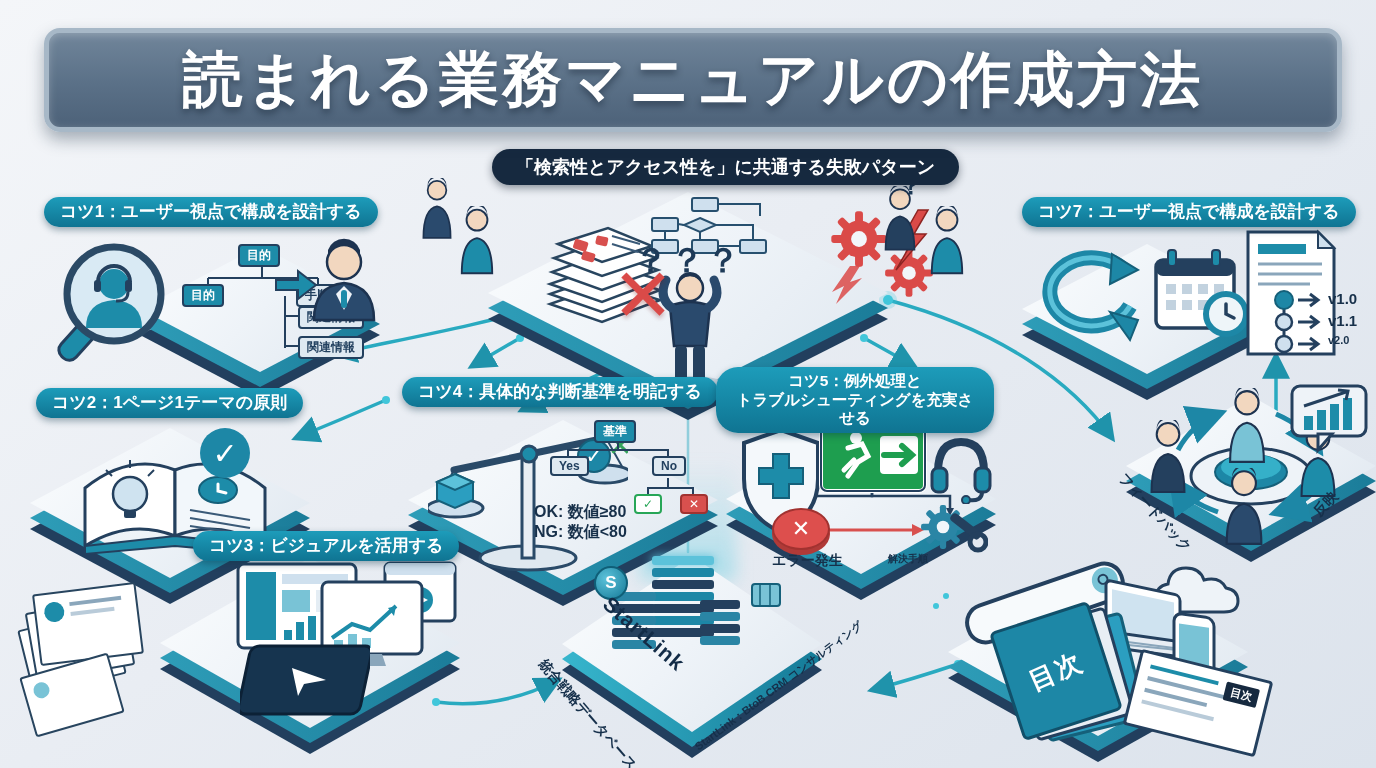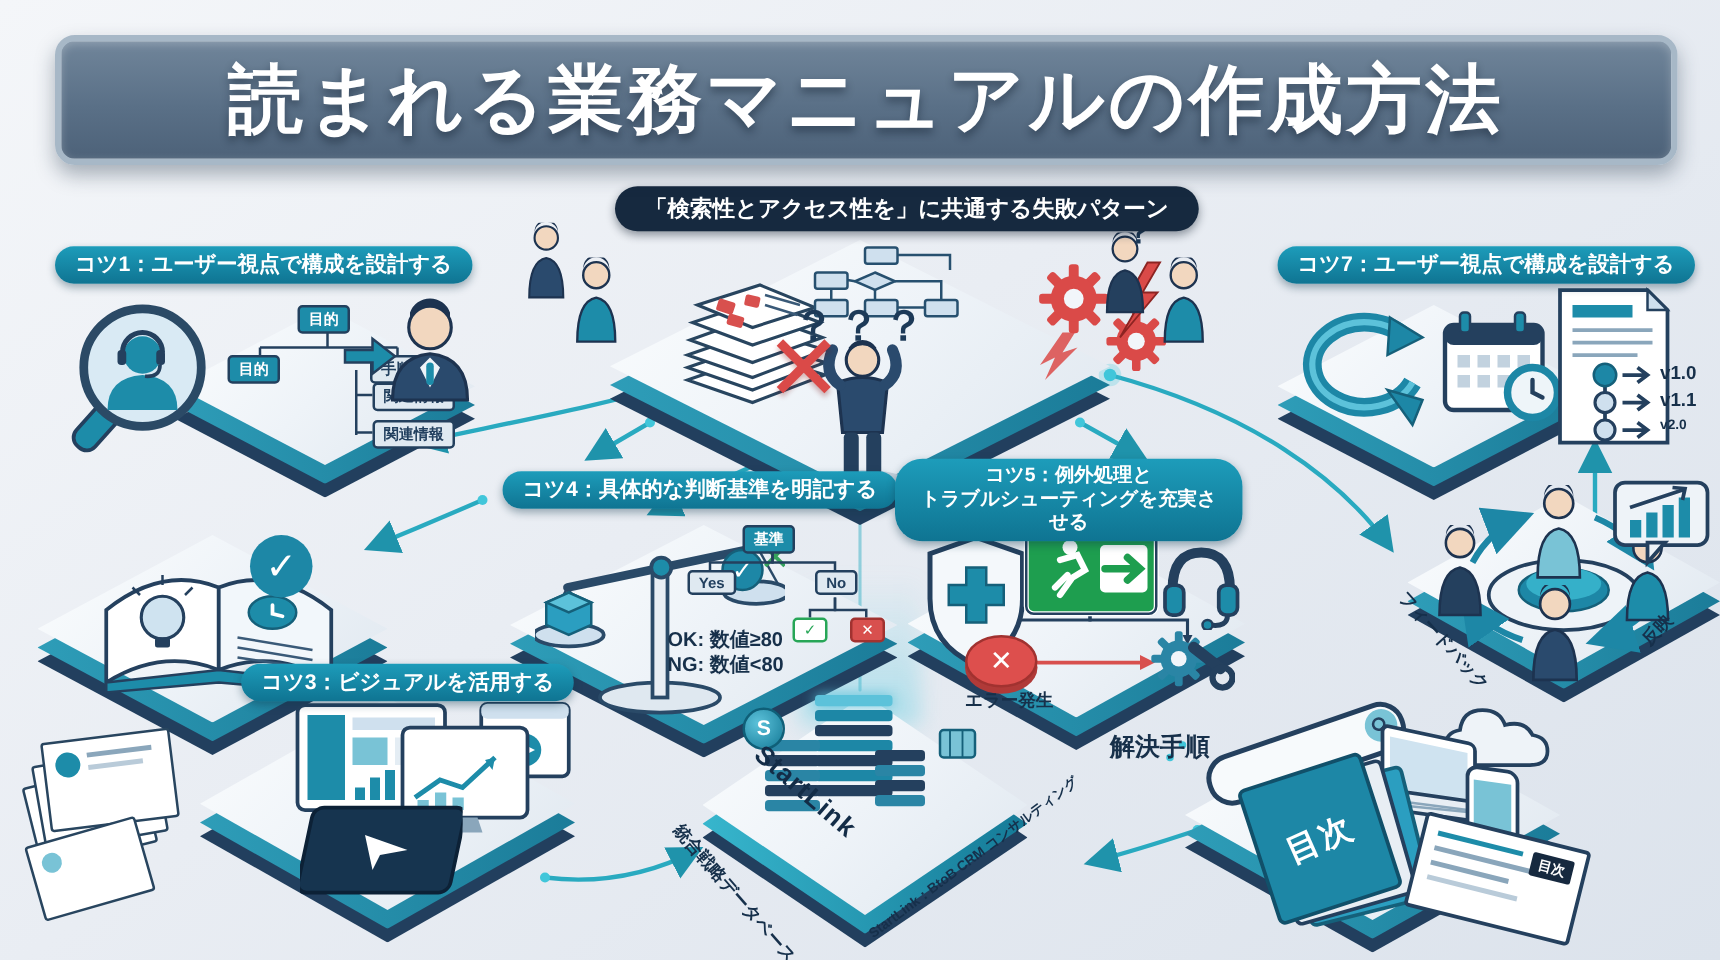--- a/index.html
+++ b/index.html
@@ -251,20 +251,21 @@
   <div class="abs" style="left:306px;top:238px;z-index:5;">
     <svg width="76" height="84" viewBox="0 0 76 84">
       <circle cx="38" cy="24" r="17" fill="#f2d7bf" stroke="#1d3350" stroke-width="2.5"></circle>
       <path d="M22,18 A17 17 0 0 1 54,18 L54,12 A17 17 0 0 0 22,12 Z" fill="#1d3350"></path>
       <path d="M8,82 Q8,48 38,45 Q68,48 68,82 Z" fill="#2a4a6d" stroke="#1d3350" stroke-width="2.5"></path>
       <polygon points="38,48 30,56 38,72 46,56" fill="#eef3f8"></polygon>
       <rect x="35" y="52" width="6" height="18" rx="3" fill="#1d8ca9"></rect>
     </svg>
   </div>
 
+  <div class="pill" style="left:36px;top:388px;">コツ2：1ページ1テーマの原則</div>
 
   <div class="plat" style="left:30px;top:428px;width:280px;height:150px;">
     <div class="p-side"></div>
       <div class="p-mid"></div>
       <div class="p-top"></div>
   </div>
 
   <div class="abs" style="left:60px;top:418px;">
     <svg width="230" height="150" viewBox="0 0 230 150">
       <path d="M25,70 Q70,34 115,52 L115,118 Q70,100 25,128 Z" fill="#ffffff" stroke="#24405e" stroke-width="3"></path>
@@ -455,21 +456,21 @@
               border:2px solid #a13230;box-shadow:0 5px 0 #b03a38;display:flex;align-items:center;justify-content:center;
               color:#fff;font-weight:800;font-size:22px;">✕</div>
   <div class="abs" style="left:918px;top:500px;z-index:4;">
     <svg width="70" height="56" viewBox="0 0 70 56">
       <use href="#sym-gear" x="2" y="4" width="46" height="46" fill="#2a85a5"></use>
       <rect x="30" y="22" width="36" height="9" rx="4" transform="rotate(38 48 26)" fill="#24405e"></rect>
       <circle cx="60" cy="42" r="8" fill="none" stroke="#24405e" stroke-width="5"></circle>
     </svg>
   </div>
   <div class="abs vlabel" style="left:772px;top:552px;font-size:14px;">エラー発生</div>
-  <div class="abs vlabel" style="left:888px;top:584px;font-size:20px;">解決手順</div>
+  <div class="abs vlabel" style="left:888px;top:552px;font-size:10px;">解決手順</div>
 
 
   <div class="plat" style="left:948px;top:568px;width:300px;height:168px;">
     <div class="p-side"></div>
       <div class="p-mid"></div>
       <div class="p-top"></div>
   </div>
 
   <div class="abs" style="left:962px;top:582px;width:158px;height:34px;border:4px solid #24405e;border-radius:20px;
               background:#f7fafc;transform:rotate(-19deg);z-index:4;">

